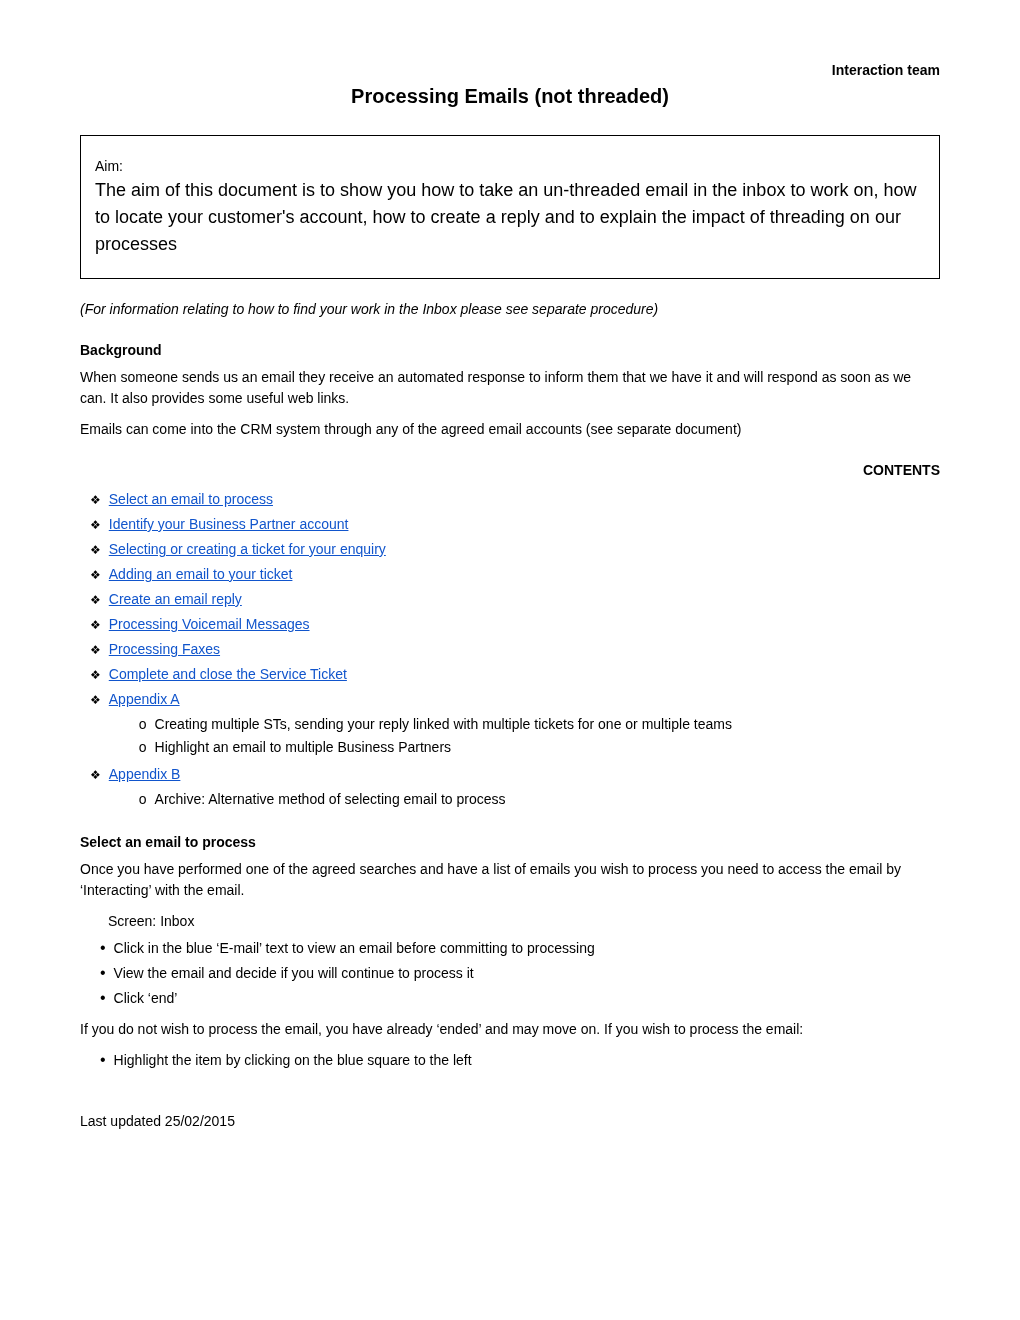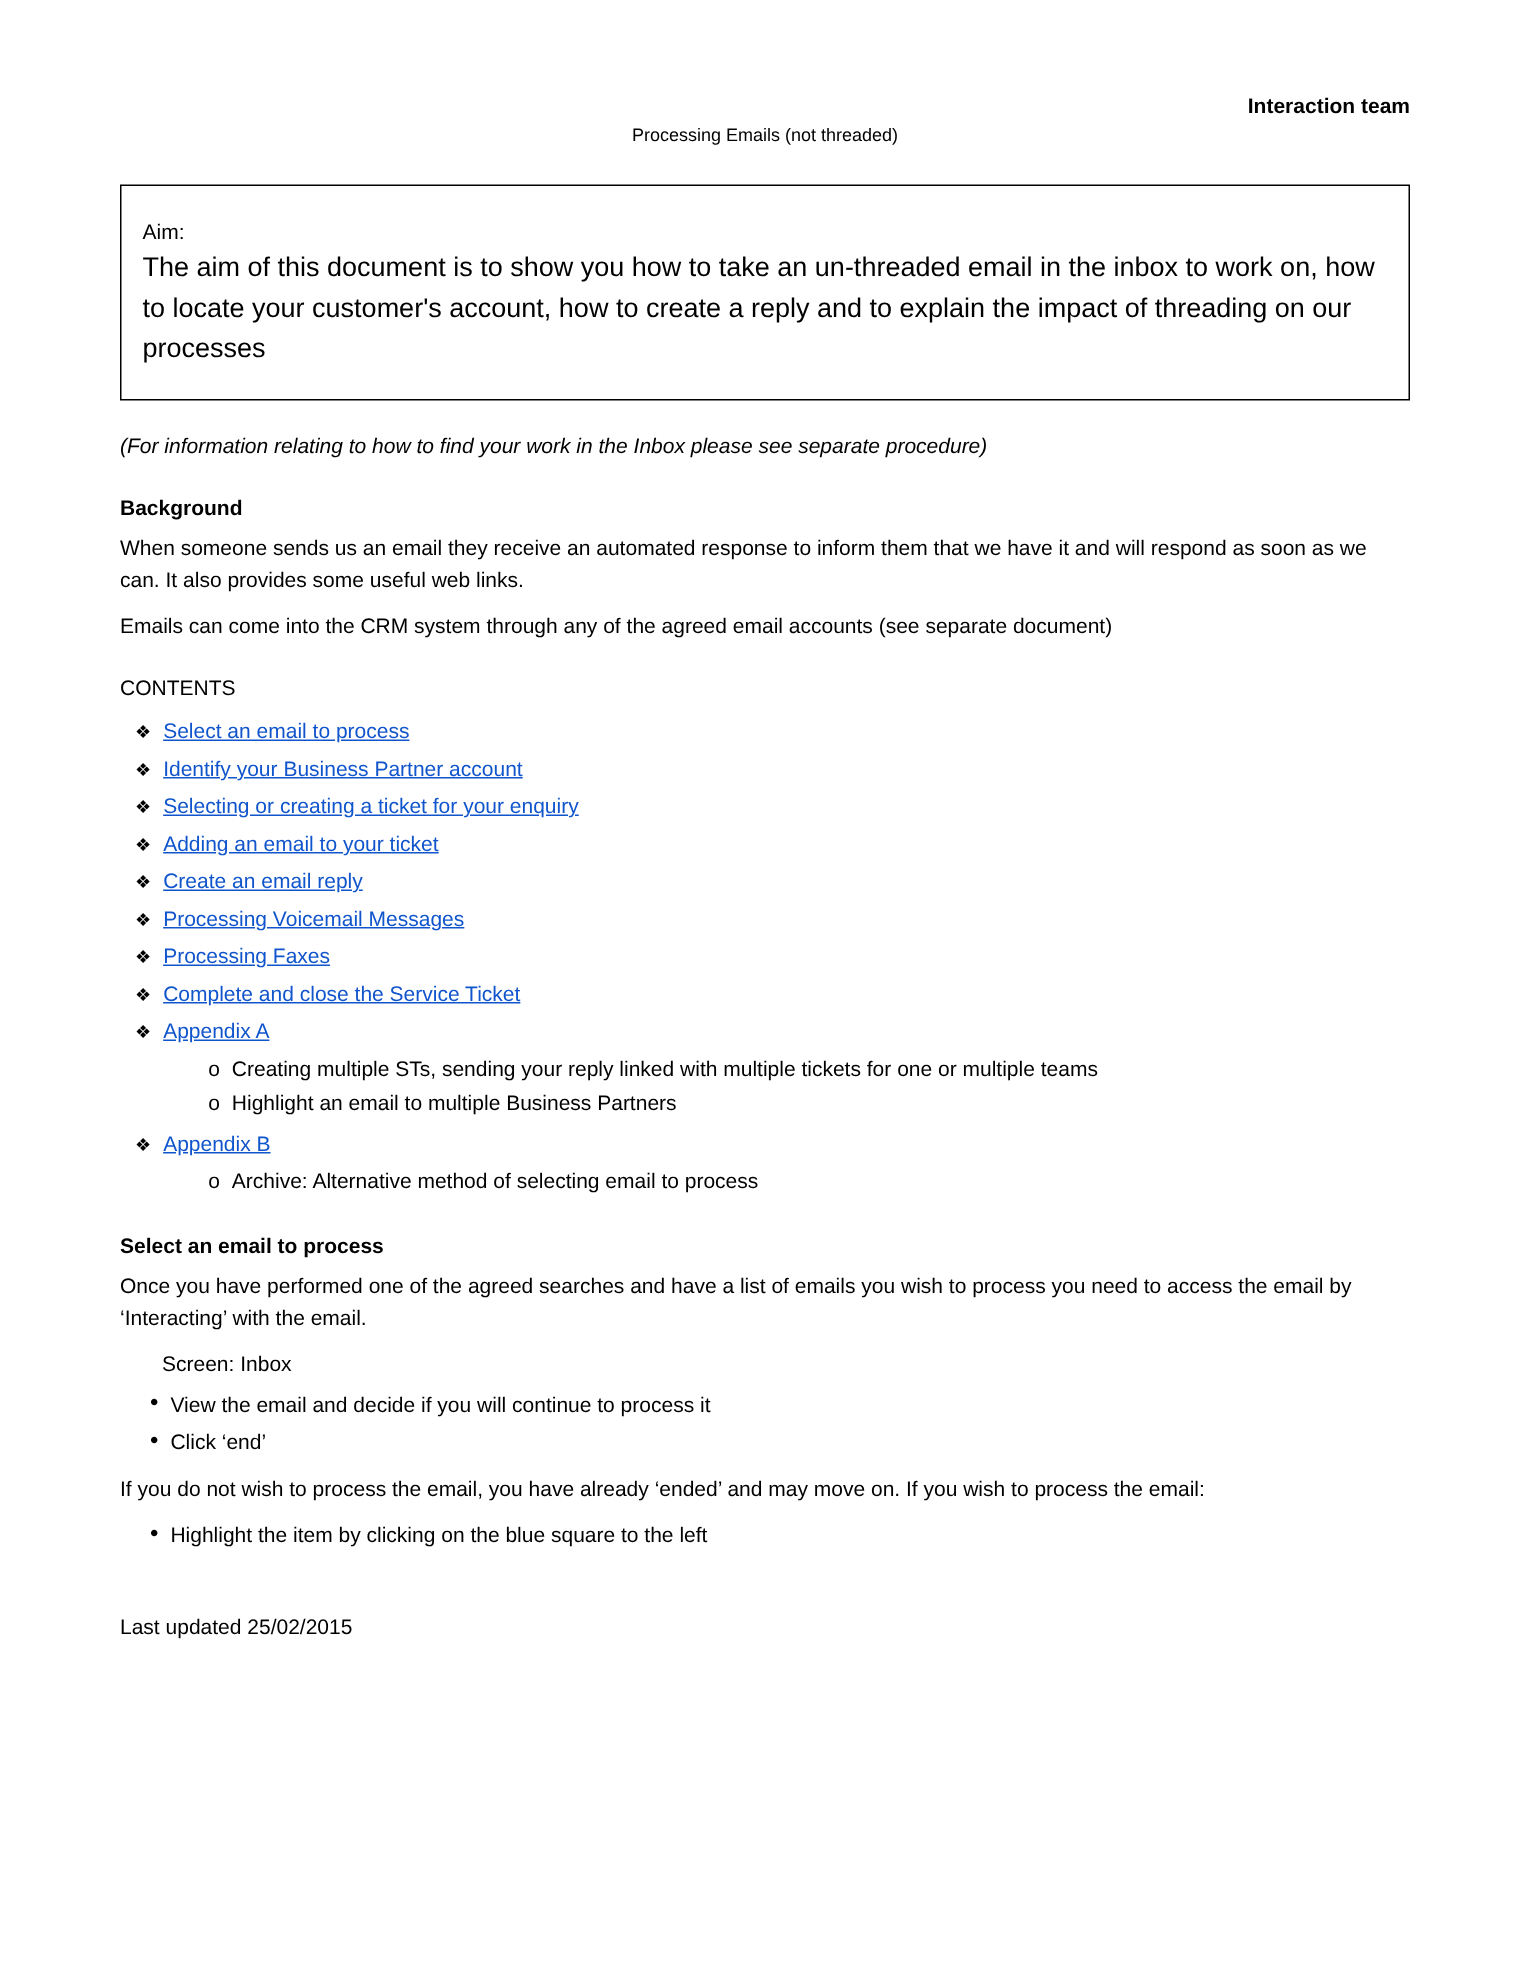--- a/index.html
+++ b/index.html
@@ -24,22 +24,22 @@
       margin-bottom: 24px;
     }
 
     .page-header .title-line1 {
       font-weight: bold;
       font-size: 14px;
       text-align: right;
     }
 
     .page-header .title-line2 {
-      font-weight: normal;
-      font-size: 12px;
+      font-weight: bold;
+      font-size: 20px;
     }
 
     .aim-box {
       border: 1px solid #000;
       padding: 20px 14px;
       margin-bottom: 20px;
     }
 
     .aim-box .aim-label {
       font-size: 14px;
@@ -55,24 +55,25 @@
       font-size: 14px;
     }
 
     .section-heading {
       font-weight: bold;
       margin-bottom: 6px;
       font-size: 14px;
     }
 
     .contents-heading {
-      font-weight: normal;
+      font-weight: bold;
       text-transform: uppercase;
       margin-bottom: 8px;
       font-size: 14px;
+      text-align: right;
     }
 
     .body-text {
       margin-bottom: 10px;
       font-size: 14px;
     }
 
     .contents-list {
       list-style: none;
       margin-bottom: 20px;
@@ -239,20 +240,23 @@
   </ul>
 </div>
 
 <div class="section-block">
   <div class="section-heading">Select an email to process</div>
   <div class="body-text">Once you have performed one of the agreed searches and have a list of emails you wish to process you need to access the email by ‘Interacting’ with the email.</div>
 
   <div class="screen-label">Screen: Inbox</div>
   <ul class="bullet-list">
     <li>
+        <span>Click in the blue ‘E-mail’ text to view an email before committing to processing</span>
+      </li>
+    <li>
         <span>View the email and decide if you will continue to process it</span>
       </li>
     <li>
         <span>Click ‘end’</span>
       </li>
   </ul>
   <div class="body-text">If you do not wish to process the email, you have already ‘ended’ and may move on. If you wish to process the email:</div>
   <ul class="bullet-list">
     <li>
         <span>Highlight the item by clicking on the blue square to the left</span>

